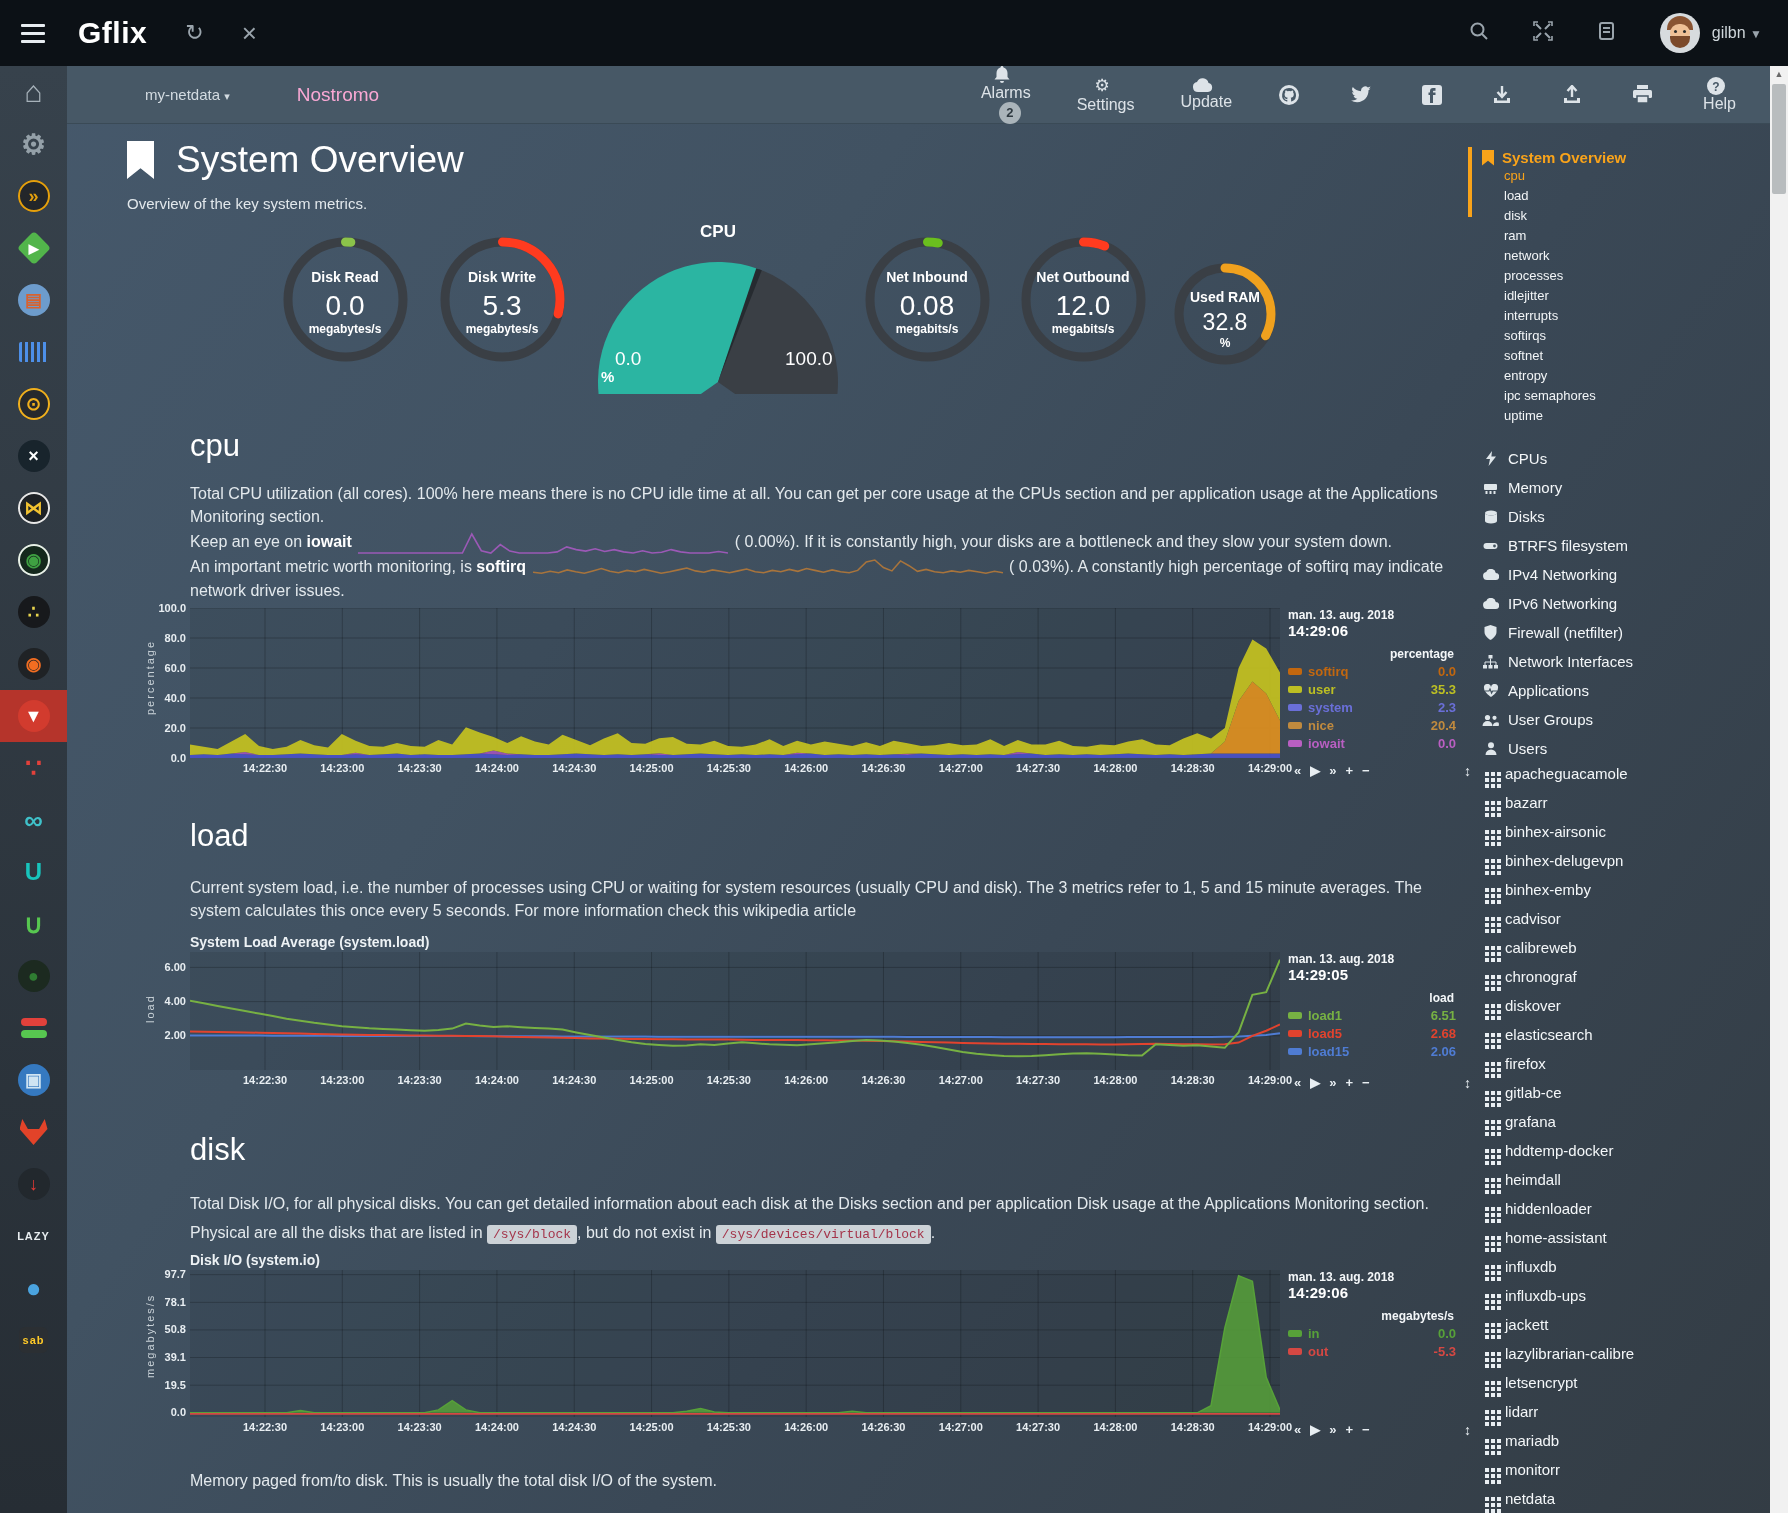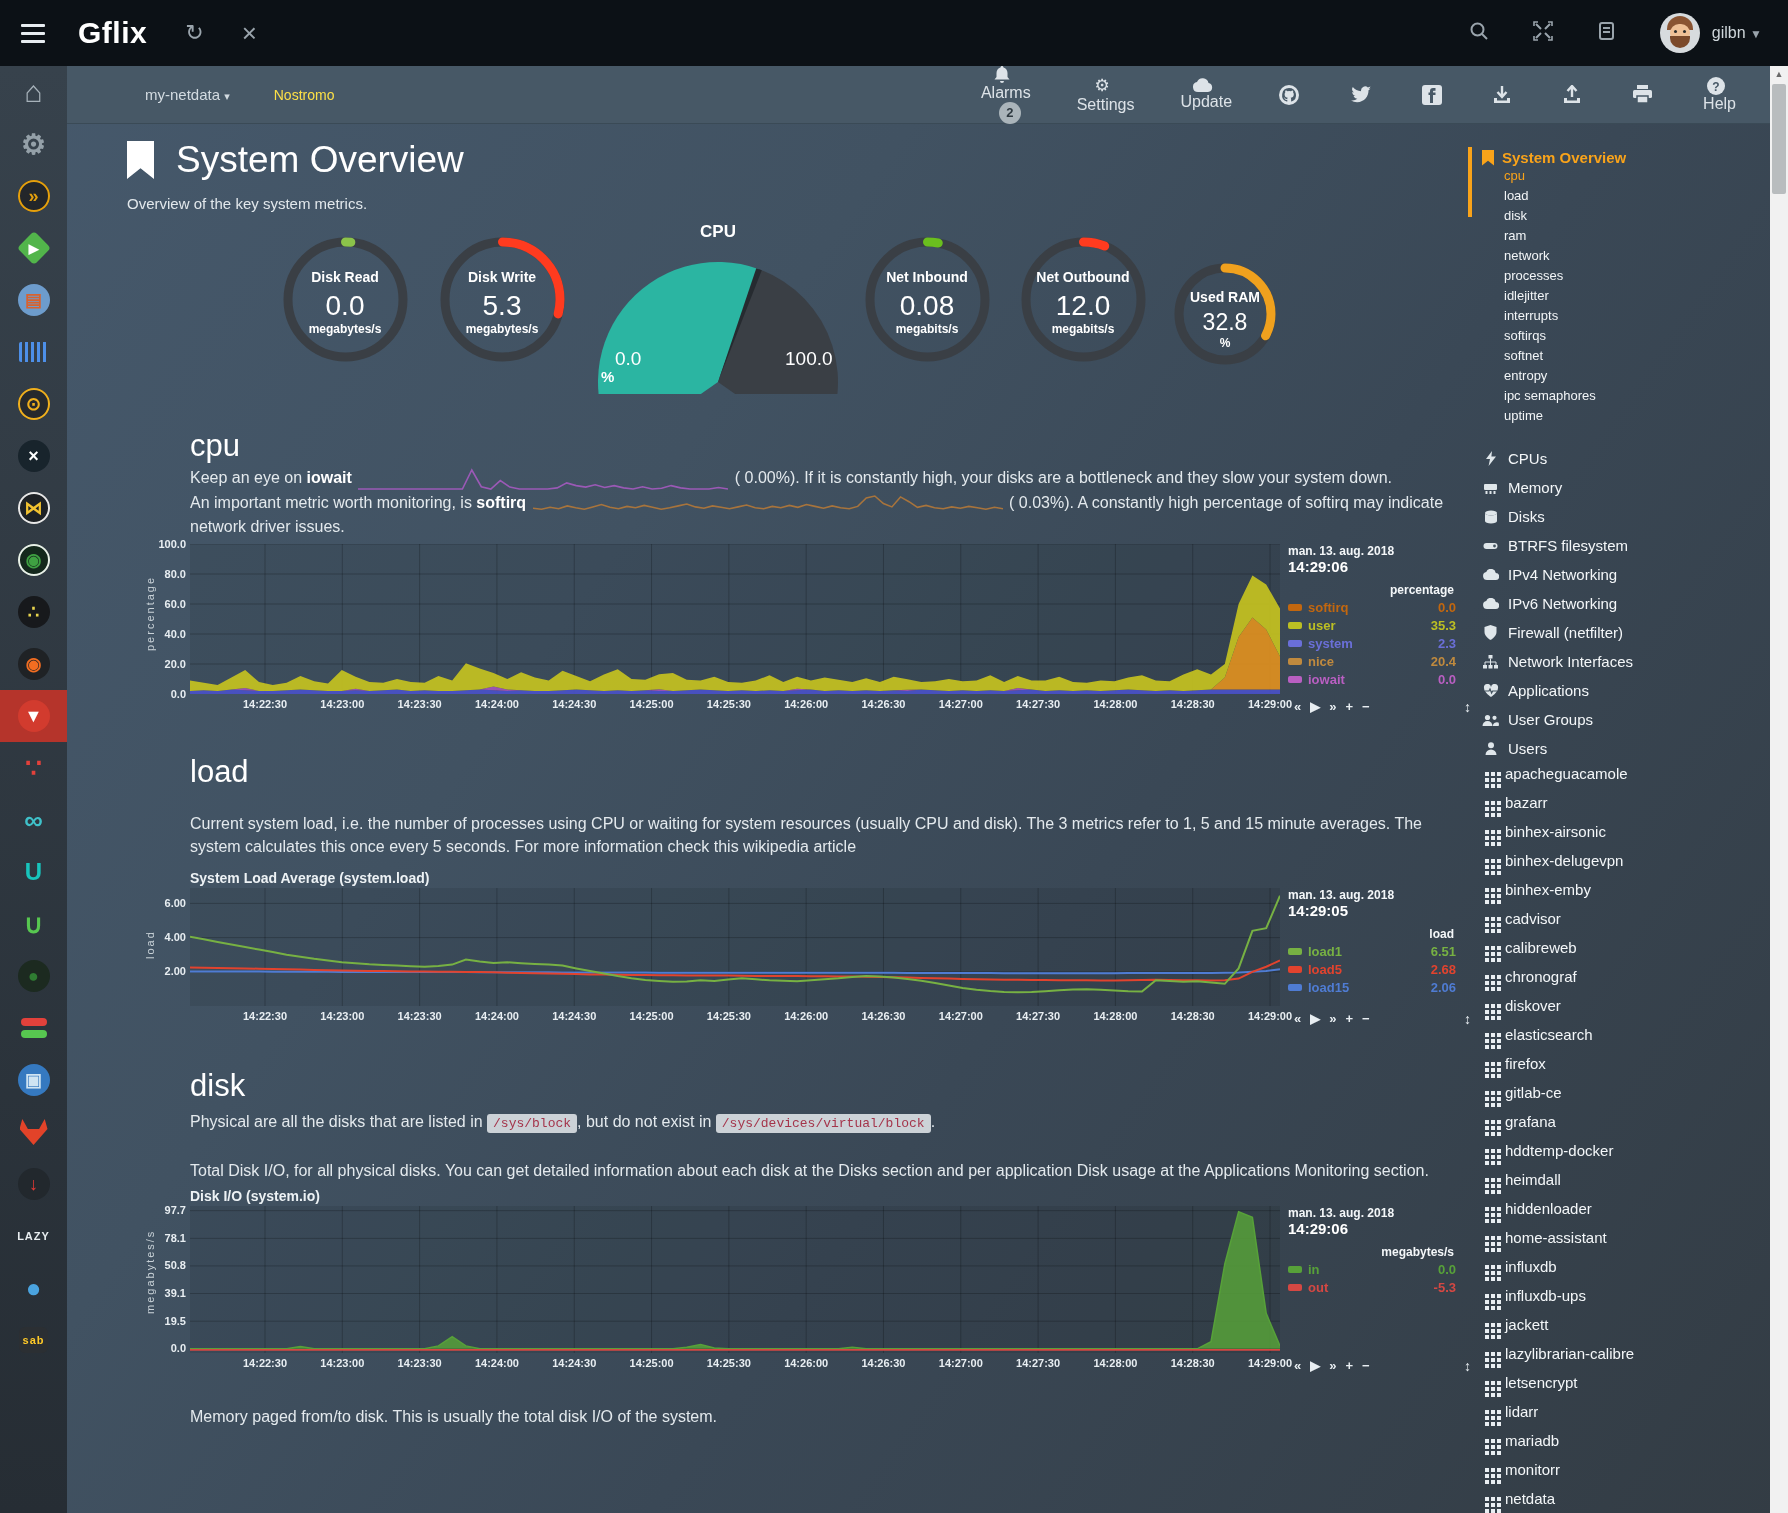--- a/index.html
+++ b/index.html
@@ -26,21 +26,21 @@
     background:linear-gradient(#37424c,#262d34);z-index:20;}
   .ltab{width:67px;height:52px;display:flex;align-items:center;justify-content:center;cursor:pointer;}
   .ltab.active{background:#b5342b;}
   .lt-ic{display:flex;align-items:center;justify-content:center;font-weight:bold;}
   
   #ndbar{position:absolute;left:67px;top:66px;height:57px;right:18px;background:#475866;
     border-bottom:1px solid #3a4a56;display:flex;align-items:center;z-index:10;}
   .nd-left{display:flex;align-items:center;}
   #server-dd{color:#d3dbe1;font-size:15px;margin-left:78px;cursor:pointer;white-space:nowrap;}
   #server-dd .caret{font-size:11px;}
-  #hostname{color:#fde047;font-size:14px;margin-left:44px;}
+  #hostname{color:#f9a8d4;font-size:19px;margin-left:67px;}
   .nd-right{margin-left:auto;display:flex;align-items:center;color:#dde3e8;font-size:16px;}
   .nd-item{display:flex;align-items:center;cursor:pointer;margin-right:46px;white-space:nowrap;flex-direction:column;}
   .nd-item svg{margin-right:7px;}
   .nd-item .gl{margin-right:7px;font-size:17px;}
   #alarm-badge{background:#aab4ba;color:#2e3940;font-size:13px;font-weight:bold;border-radius:50%;
     width:22px;height:22px;display:inline-flex;align-items:center;justify-content:center;margin-left:8px;}
   .nd-ic{cursor:pointer;margin-right:50px;display:flex;align-items:center;}
   
   #scrollbar{position:absolute;right:0;top:66px;bottom:0;width:18px;background:#f1f1f1;z-index:40;}
   #scrollbar .arr{height:16px;display:flex;align-items:center;justify-content:center;font-size:9px;color:#6a6a6a;}
@@ -378,20 +378,21 @@
           </div>
         </div>
         <div id="cpu-gauge" style="left: 526px; top: 0px; width: 250px; height: 175px;"><div class="cg-title">CPU</div><svg width="250" height="150" style="margin-top:2px;">
             <path d="M 125 138 L 26.701754685320964 206.82917236212552 A 120 120 0 0 1 166.04241719908026 25.236885505690992 Z" fill="#2bb5a2"></path>
             <path d="M 125 138 L 166.04241719908026 25.236885505690992 A 120 120 0 0 1 223.29824531467904 206.82917236212552 Z" fill="#3a3f45"></path>
             <path d="M 125 138 L 163.2751171157684 24.267790798849717 L 168.78521412051435 26.273302096496607 Z" fill="#262b30"></path>
           </svg><div class="cg-min" style="left:22px;top:126px;">0.0</div><div class="cg-max" style="left:192px;top:126px;">100.0</div><div class="cg-unit" style="left:8px;top:146px;">%</div></div>
       </div>
 
     <h2 class="sect-h" id="h-cpu" style="margin-top:26px;">cpu</h2>
+    <p class="para" style="margin-top:18px;">Total CPU utilization (all cores). 100% here means there is no CPU idle time at all. You can get per core usage at the CPUs section and per application usage at the Applications Monitoring section.</p>
     <p class="para" style="margin-top:2px;">
       <span>Keep an eye on </span><span class="term">iowait</span>
       <svg class="spark" id="spark-iowait" width="370" height="24">
           <polyline points="0.0,22.0 9.5,22.0 19.0,22.0 28.5,22.0 37.9,22.0 47.4,22.0 56.9,22.0 66.4,22.0 75.9,22.0 85.4,22.0 94.9,22.0 104.4,22.0 113.8,3.0 123.3,19.7 132.8,22.0 142.3,13.6 151.8,20.1 161.3,22.0 170.8,22.0 180.3,22.0 189.7,22.0 199.2,20.9 208.7,15.9 218.2,18.6 227.7,20.1 237.2,17.8 246.7,20.5 256.2,18.6 265.6,20.9 275.1,22.0 284.6,19.7 294.1,22.0 303.6,21.2 313.1,18.6 322.6,20.9 332.1,22.0 341.5,22.0 351.0,22.0 360.5,20.5 370.0,22.0" fill="none" stroke="#9b59b6" stroke-width="1.6"></polyline>
         </svg>
       <span class="inline-val">(    0.00%).</span><span> If it is constantly high, your disks are a bottleneck and they slow your system down.</span>
     </p>
     <p class="para" style="margin-top:0px;">
       <span>An important metric worth monitoring, is </span><span class="term">softirq</span>
       <svg class="spark" id="spark-softirq" width="470" height="22">
@@ -579,24 +580,24 @@
             <span>▶</span>
             <span>»</span>
             <span>+</span>
             <span>−</span>
           </div>
           <div class="c-resize">↕</div>
         </div>
       </div>
 
     <h2 class="sect-h" style="margin-top:36px;">disk</h2>
+    <p class="para" style="margin-top:24px;">Total Disk I/O, for all physical disks. You can get detailed information about each disk at the Disks section and per application Disk usage at the Applications Monitoring section.</p>
     <p class="para" style="margin-top:6px;">
       <span>Physical are all the disks that are listed in </span><code class="path">/sys/block</code><span>, but do not exist in </span><code class="path">/sys/devices/virtual/block</code><span>.</span>
     </p>
-    <p class="para" style="margin-top:24px;">Total Disk I/O, for all physical disks. You can get detailed information about each disk at the Disks section and per application Disk usage at the Applications Monitoring section.</p>
     <div class="chart" id="chart-disk" style="margin-top:6px;">
         <div class="c-title">Disk I/O (system.io)</div>
         <div class="c-body">
           <div class="c-ylab" style="height:147px;">
             <span style="top:108.7px;">megabytes/s</span>
           </div>
           <div class="c-yticks" style="height:147px;">
             <span style="top:-1.3355769230769283px;">97.7</span>
             <span style="top:26.368269230769243px;">78.1</span>
             <span style="top:53.93076923076923px;">50.8</span>

